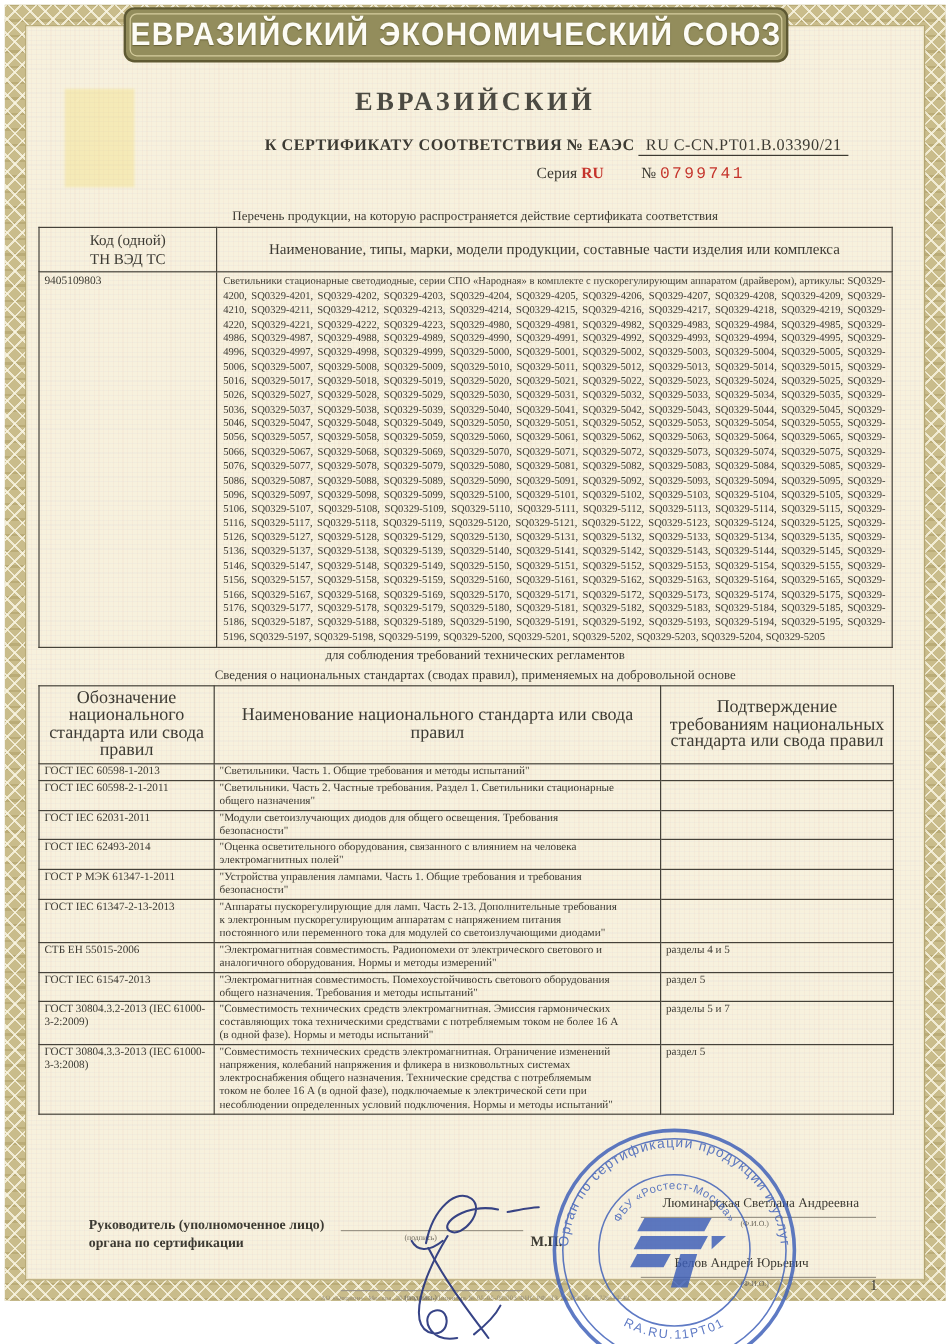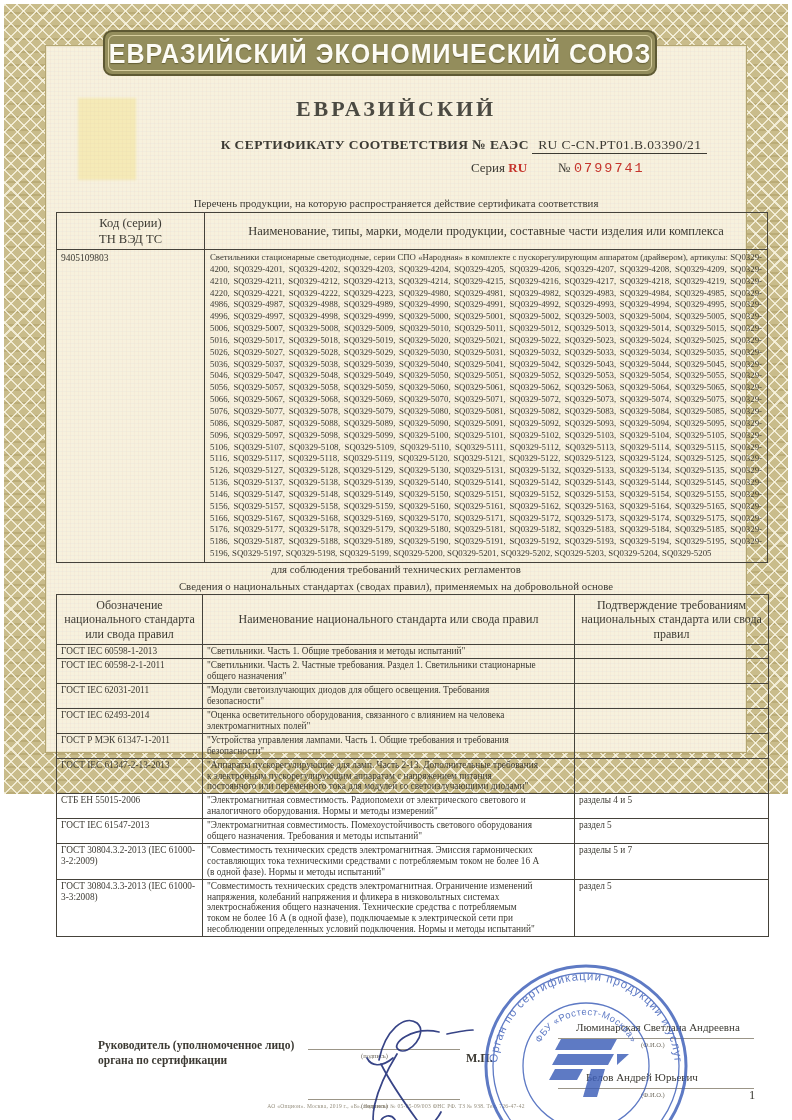--- a/index.html
+++ b/index.html
@@ -2,22 +2,22 @@
 <html lang="ru"><head>
 <meta charset="utf-8">
 <style>
   html,body{margin:0;padding:0;}
   body{
     width:792px;height:1120px;position:relative;overflow:hidden;background:#ffffff;
     font-family:"Liberation Serif", serif;color:#3c3a33;
   }
   
   .cert{
-    position:absolute;left:4px;top:4px;width:784px;height:790px;box-sizing:border-box;
-    padding:42px;
+    position:absolute;left:4px;top:4px;width:784px;height:1080px;box-sizing:border-box;
+    padding:18px;
     background-color:#c9bc8b;
     background-image:
       repeating-linear-gradient(45deg, rgba(250,246,228,.8) 0 1.5px, rgba(250,246,228,0) 1.5px 9px),
       repeating-linear-gradient(135deg, rgba(250,246,228,.8) 0 1.5px, rgba(250,246,228,0) 1.5px 9px),
       repeating-linear-gradient(0deg, rgba(168,152,96,.45) 0 2px, rgba(168,152,96,0) 2px 13px);
   }
   .paper{
     position:relative;width:100%;height:100%;box-sizing:border-box;
     background-color:#f7f1dd;
     background-image:
@@ -60,21 +60,21 @@
   .ptable{margin-top:3px;border:1.5px solid #45423a;}
   .ptable td,.ptable th{border:1px solid #45423a;vertical-align:top;box-sizing:border-box;}
   .ptable th{font-weight:normal;font-size:12.5px;line-height:16px;text-align:center;padding:2px 4px;height:34px;vertical-align:middle;}
   .col-code{width:148px;}
   .pcode{font-size:9.5px;padding:3px 4px;}
   .pdesc{font-size:8.8px;line-height:11.85px;padding:2px 5px 2px 5px;text-align:justify;}
   
   .std-title{margin-top:5px;text-align:center;font-size:10.8px;line-height:12px;}
   .stable{margin-top:2px;border:1.5px solid #45423a;}
   .stable td,.stable th{border:1px solid #45423a;vertical-align:top;box-sizing:border-box;}
-  .stable th{font-weight:normal;font-size:12px;line-height:14.5px;padding:3px 6px;vertical-align:middle;}
+  .stable th{font-weight:normal;font-size:15px;line-height:14.5px;padding:3px 6px;vertical-align:middle;}
   .stable td{font-size:9.3px;line-height:10.9px;padding:1px 4px;}
   .stable td.c-name{padding-right:34px;}
   .c1{width:146px;} .c2{width:372px;} .c3{width:194px;}
   
   .sig-label{position:absolute;font-weight:bold;font-size:11.5px;line-height:15px;width:205px;left:52px;margin-top:16px;}
   .sig-rule{position:absolute;height:1px;background:#9b9587;}
   .sig-caption{position:absolute;font-size:6.5px;color:#6d685c;}
   .sig-name{position:absolute;font-size:11px;white-space:nowrap;margin-left:10px;}
   .mp{position:absolute;left:420px;top:1005px;font-weight:bold;font-size:12px;}
   .page-num{position:absolute;left:703px;top:1042px;font-size:12.5px;}
@@ -115,21 +115,21 @@
       <div class="list-title">Перечень продукции, на которую распространяется действие сертификата соответствия</div>
 
       <table class="ptable">
         <colgroup>
             <col class="col-code">
             <col>
           </colgroup>
         <tbody>
             <tr>
           <th>
-            <span>Код (серии)</span><br>
+            <span>Код (одной)</span><br>
             <span>ТН ВЭД ТС</span>
           </th>
           <th>Наименование, типы, марки, модели продукции, составные части изделия или комплекса</th>
         </tr>
         <tr>
           <td class="pcode">9405109803</td>
           <td class="pdesc">Светильники стационарные светодиодные, серии СПО «Народная» в комплекте с пускорегулирующим аппаратом (драйвером), артикулы: SQ0329-4200, SQ0329-4201, SQ0329-4202, SQ0329-4203, SQ0329-4204, SQ0329-4205, SQ0329-4206, SQ0329-4207, SQ0329-4208, SQ0329-4209, SQ0329-4210, SQ0329-4211, SQ0329-4212, SQ0329-4213, SQ0329-4214, SQ0329-4215, SQ0329-4216, SQ0329-4217, SQ0329-4218, SQ0329-4219, SQ0329-4220, SQ0329-4221, SQ0329-4222, SQ0329-4223, SQ0329-4980, SQ0329-4981, SQ0329-4982, SQ0329-4983, SQ0329-4984, SQ0329-4985, SQ0329-4986, SQ0329-4987, SQ0329-4988, SQ0329-4989, SQ0329-4990, SQ0329-4991, SQ0329-4992, SQ0329-4993, SQ0329-4994, SQ0329-4995, SQ0329-4996, SQ0329-4997, SQ0329-4998, SQ0329-4999, SQ0329-5000, SQ0329-5001, SQ0329-5002, SQ0329-5003, SQ0329-5004, SQ0329-5005, SQ0329-5006, SQ0329-5007, SQ0329-5008, SQ0329-5009, SQ0329-5010, SQ0329-5011, SQ0329-5012, SQ0329-5013, SQ0329-5014, SQ0329-5015, SQ0329-5016, SQ0329-5017, SQ0329-5018, SQ0329-5019, SQ0329-5020, SQ0329-5021, SQ0329-5022, SQ0329-5023, SQ0329-5024, SQ0329-5025, SQ0329-5026, SQ0329-5027, SQ0329-5028, SQ0329-5029, SQ0329-5030, SQ0329-5031, SQ0329-5032, SQ0329-5033, SQ0329-5034, SQ0329-5035, SQ0329-5036, SQ0329-5037, SQ0329-5038, SQ0329-5039, SQ0329-5040, SQ0329-5041, SQ0329-5042, SQ0329-5043, SQ0329-5044, SQ0329-5045, SQ0329-5046, SQ0329-5047, SQ0329-5048, SQ0329-5049, SQ0329-5050, SQ0329-5051, SQ0329-5052, SQ0329-5053, SQ0329-5054, SQ0329-5055, SQ0329-5056, SQ0329-5057, SQ0329-5058, SQ0329-5059, SQ0329-5060, SQ0329-5061, SQ0329-5062, SQ0329-5063, SQ0329-5064, SQ0329-5065, SQ0329-5066, SQ0329-5067, SQ0329-5068, SQ0329-5069, SQ0329-5070, SQ0329-5071, SQ0329-5072, SQ0329-5073, SQ0329-5074, SQ0329-5075, SQ0329-5076, SQ0329-5077, SQ0329-5078, SQ0329-5079, SQ0329-5080, SQ0329-5081, SQ0329-5082, SQ0329-5083, SQ0329-5084, SQ0329-5085, SQ0329-5086, SQ0329-5087, SQ0329-5088, SQ0329-5089, SQ0329-5090, SQ0329-5091, SQ0329-5092, SQ0329-5093, SQ0329-5094, SQ0329-5095, SQ0329-5096, SQ0329-5097, SQ0329-5098, SQ0329-5099, SQ0329-5100, SQ0329-5101, SQ0329-5102, SQ0329-5103, SQ0329-5104, SQ0329-5105, SQ0329-5106, SQ0329-5107, SQ0329-5108, SQ0329-5109, SQ0329-5110, SQ0329-5111, SQ0329-5112, SQ0329-5113, SQ0329-5114, SQ0329-5115, SQ0329-5116, SQ0329-5117, SQ0329-5118, SQ0329-5119, SQ0329-5120, SQ0329-5121, SQ0329-5122, SQ0329-5123, SQ0329-5124, SQ0329-5125, SQ0329-5126, SQ0329-5127, SQ0329-5128, SQ0329-5129, SQ0329-5130, SQ0329-5131, SQ0329-5132, SQ0329-5133, SQ0329-5134, SQ0329-5135, SQ0329-5136, SQ0329-5137, SQ0329-5138, SQ0329-5139, SQ0329-5140, SQ0329-5141, SQ0329-5142, SQ0329-5143, SQ0329-5144, SQ0329-5145, SQ0329-5146, SQ0329-5147, SQ0329-5148, SQ0329-5149, SQ0329-5150, SQ0329-5151, SQ0329-5152, SQ0329-5153, SQ0329-5154, SQ0329-5155, SQ0329-5156, SQ0329-5157, SQ0329-5158, SQ0329-5159, SQ0329-5160, SQ0329-5161, SQ0329-5162, SQ0329-5163, SQ0329-5164, SQ0329-5165, SQ0329-5166, SQ0329-5167, SQ0329-5168, SQ0329-5169, SQ0329-5170, SQ0329-5171, SQ0329-5172, SQ0329-5173, SQ0329-5174, SQ0329-5175, SQ0329-5176, SQ0329-5177, SQ0329-5178, SQ0329-5179, SQ0329-5180, SQ0329-5181, SQ0329-5182, SQ0329-5183, SQ0329-5184, SQ0329-5185, SQ0329-5186, SQ0329-5187, SQ0329-5188, SQ0329-5189, SQ0329-5190, SQ0329-5191, SQ0329-5192, SQ0329-5193, SQ0329-5194, SQ0329-5195, SQ0329-5196, SQ0329-5197, SQ0329-5198, SQ0329-5199, SQ0329-5200, SQ0329-5201, SQ0329-5202, SQ0329-5203, SQ0329-5204, SQ0329-5205</td>
         </tr>
       </tbody>
         </table>

